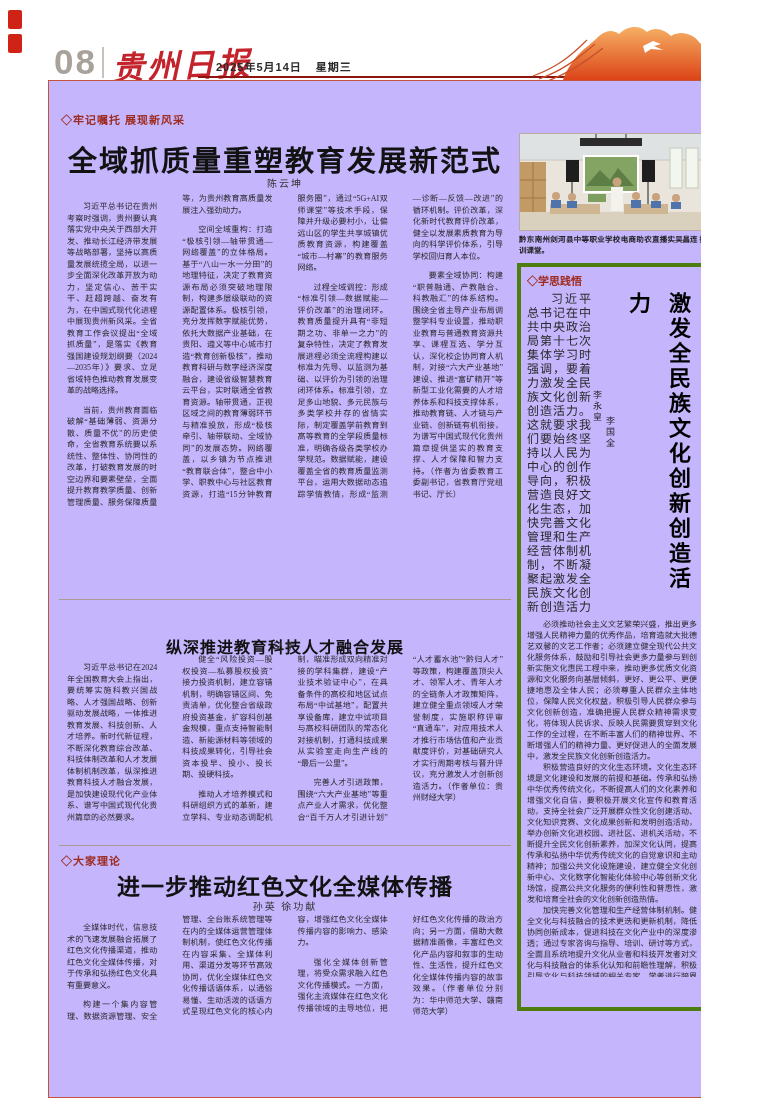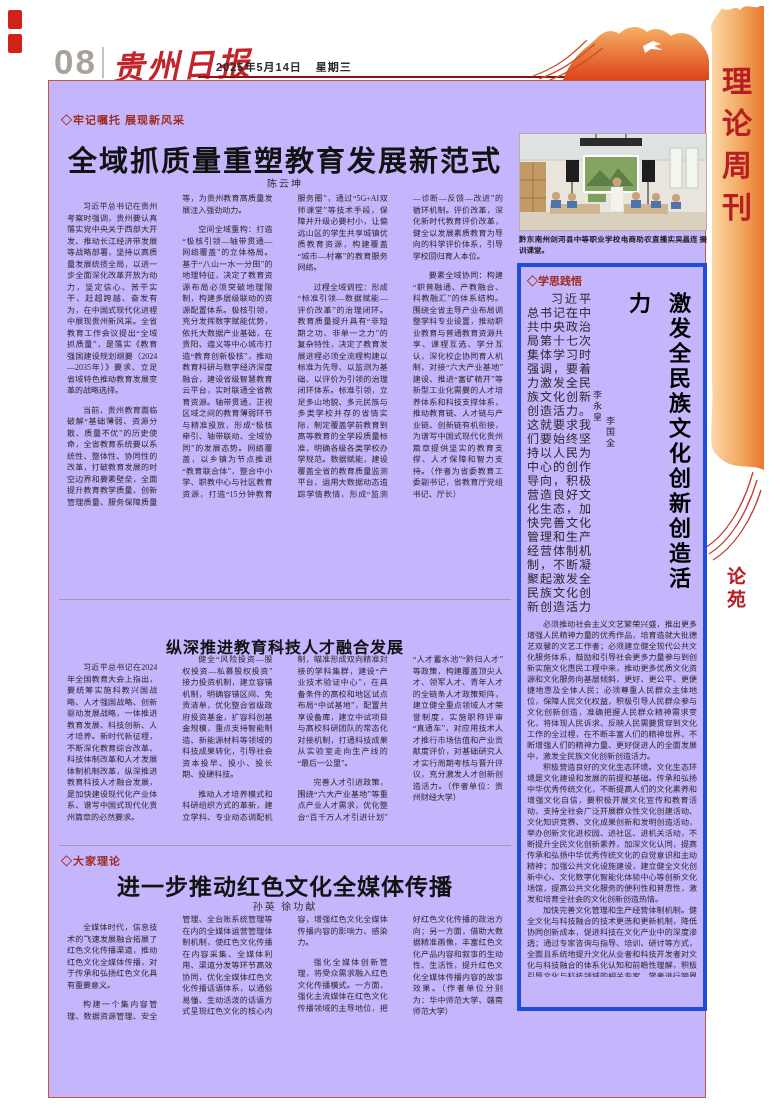--- a/index.html
+++ b/index.html
@@ -1,17 +1,17 @@
 <!DOCTYPE html>
 <html lang="zh-CN"><head>
 <meta charset="utf-8">
 <style>
   * { margin:0; padding:0; box-sizing:border-box; }
   body { background:#ffffff; font-family:"Liberation Serif", serif; }
-  .page { position:relative; width:783px; height:1111px; background:#ffffff; overflow:hidden; }
+  .page { position:relative; width:701px; height:1111px; background:#ffffff; overflow:hidden; }
 
   
   .corner-marks { position:absolute; left:8px; top:10px; width:16px; height:46px; }
   .corner-marks .mark { width:14px; height:19px; background:#cf2318; margin-bottom:5px; border-radius:2px; }
   .pagenum { position:absolute; left:54px; top:42px; font-size:35px; font-weight:bold; color:#a9a29b; font-family:"Liberation Sans", sans-serif; letter-spacing:2px; }
   .pagenum-bar { position:absolute; left:102px; top:47px; width:2px; height:31px; background:#c9c2bc; }
   .masthead { position:absolute; left:112px; top:40px; font-size:32px; font-weight:bold; font-style:italic; color:#c3232b; letter-spacing:3px; transform:rotate(-2deg); font-family:"Liberation Serif", serif; }
   .dateline { position:absolute; left:216px; top:58px; font-size:11px; font-weight:bold; color:#2b2b2b; letter-spacing:1px; font-family:"Liberation Sans", sans-serif; }
   .dateline .wd { margin-left:14px; }
   .date-rule { position:absolute; left:198px; top:76px; width:510px; height:2px; background:#8e1410; }
@@ -48,21 +48,21 @@
   .a3-tag { left:12px; top:771px; }
   .a3-title { top:787px; font-size:23px; letter-spacing:1px; }
   .a3-byline { top:817px; }
   .a3-body { top:833px; height:156px; column-count:4; }
 
   
   .photo-wrap { position:absolute; left:470px; top:52px; width:188px; height:98px; border:1px solid #b9aba1; background:#e7e2d8; }
   .photo-caption { position:absolute; left:470px; top:154px; width:188px; font-size:7.5px; line-height:10.5px; font-weight:bold; color:#222; text-align:justify; }
   .photo-caption .credit { float:right; }
 
-  .feature-box { position:absolute; left:468px; top:182px; width:190px; height:748px; border:4px solid #1d4ed8; padding:5px 6px; }
+  .feature-box { position:absolute; left:468px; top:182px; width:190px; height:748px; border:4px solid #4d7c0f; padding:5px 6px; }
   .f-tag { position:static; display:block; color:#9e2b1e; font-weight:bold; font-size:11px; font-family:"Liberation Sans", sans-serif; }
   .f-top { display:flex; margin-top:4px; height:322px; }
   .f-top-body { width:100px; font-size:12px; line-height:14px; text-align:justify; color:#2a2a2a; overflow:hidden; }
   .f-top-body p, .f-bottom p { text-indent:2em; margin:0; }
   .f-authors { width:26px; display:flex; justify-content:center; padding-top:98px; }
   .f-authors span { writing-mode:vertical-rl; text-orientation:upright; font-size:9px; color:#222; letter-spacing:2px; }
   .f-authors span + span { margin-top:26px; }
   .f-title { flex:1; writing-mode:vertical-rl; text-orientation:upright; font-size:22px; font-weight:900; color:#000; letter-spacing:3px; line-height:40px; text-align:left; font-family:"Liberation Serif", serif; }
   .f-bottom { margin-top:5px; height:358px; font-size:8px; line-height:11px; text-align:justify; color:#2a2a2a; overflow:hidden; }
   .f-attrib { margin-top:3px; font-size:8px; text-align:right; color:#2a2a2a; }

